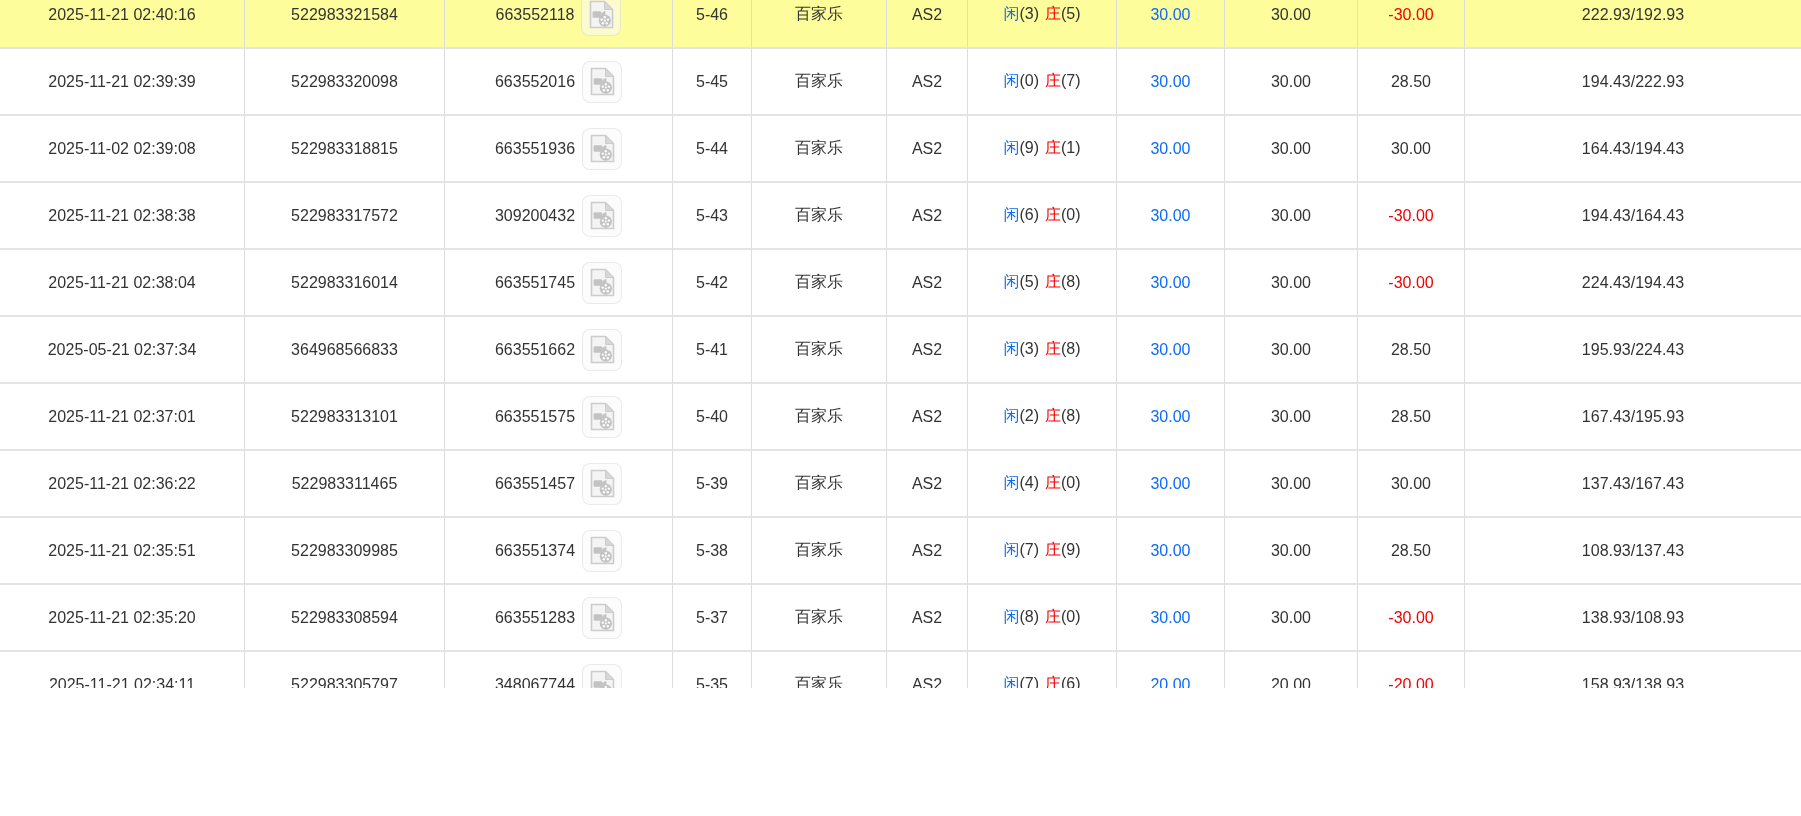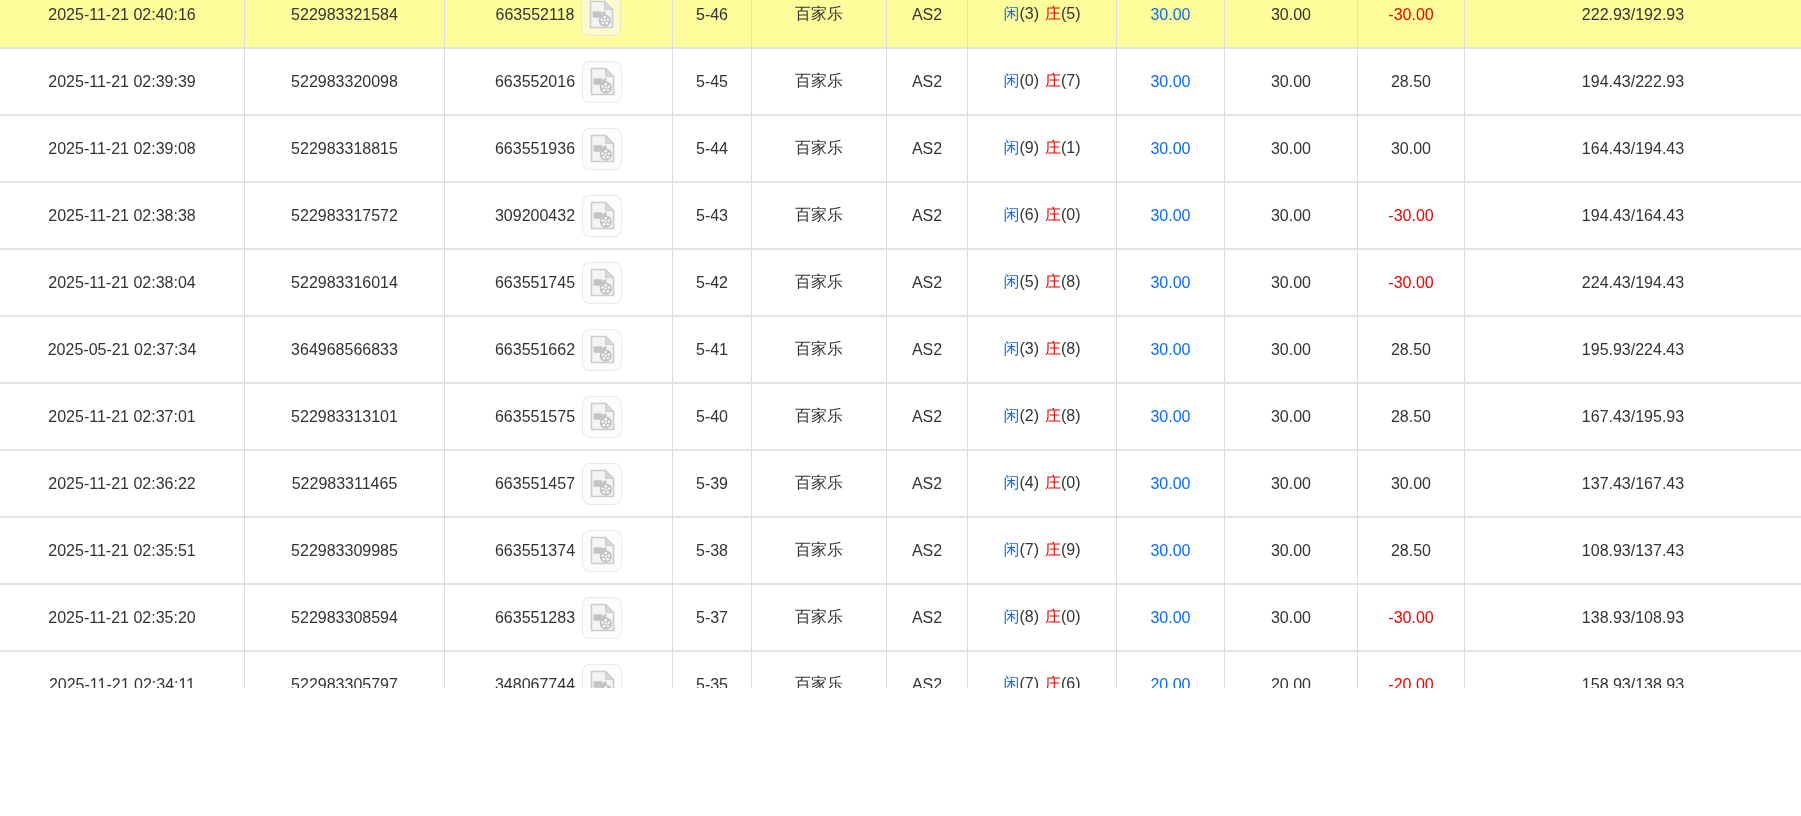--- a/index.html
+++ b/index.html
@@ -138,21 +138,21 @@
     <td>AS2</td>
     <td class="result">
       <span class="lbl-player">闲</span><span class="pts">(0)</span><span class="gap"></span><span class="lbl-banker">庄</span><span class="pts">(7)</span>
     </td>
     <td class="c-blue">30.00</td>
     <td>30.00</td>
     <td>28.50</td>
     <td>194.43/222.93</td>
   </tr>
         <tr class="data-row">
-    <td>2025-11-21 02:39:08</td>
+    <td>2025-11-02 02:39:08</td>
     <td>522983318815</td>
     <td>
       <span class="round-wrap">
         <span>663551936</span>
         <button class="video-btn">
           <svg width="27" height="29" viewBox="0 0 27 29">
             <path d="M2.5 1.5 L16.5 1.5 L24.5 9.5 L24.5 27.5 L2.5 27.5 Z" fill="#f4f4f4" stroke="#cccccc" stroke-width="1.6"></path>
             <path d="M16.5 1.5 L24.5 9.5 L16.5 9.5 Z" fill="#d7d7d7" stroke="#cccccc" stroke-width="1"></path>
             <rect x="4.6" y="11.2" width="8.6" height="6.6" rx="1.2" fill="#c3c3c3"></rect>
             <path d="M13.2 13 L17.4 10.8 L17.4 18.2 L13.2 16 Z" fill="#c3c3c3"></path>

